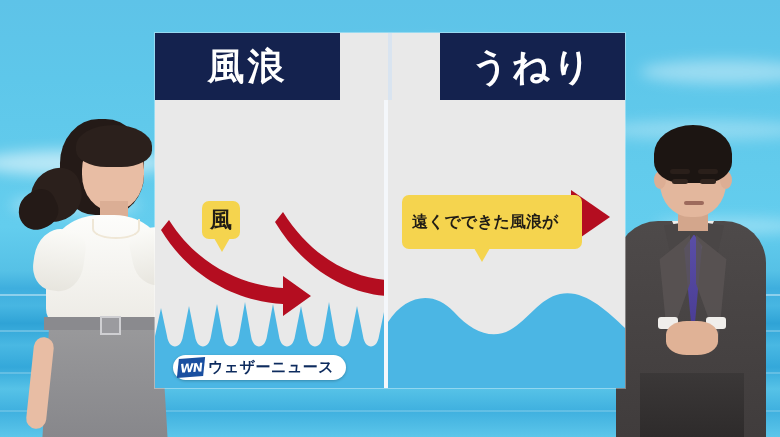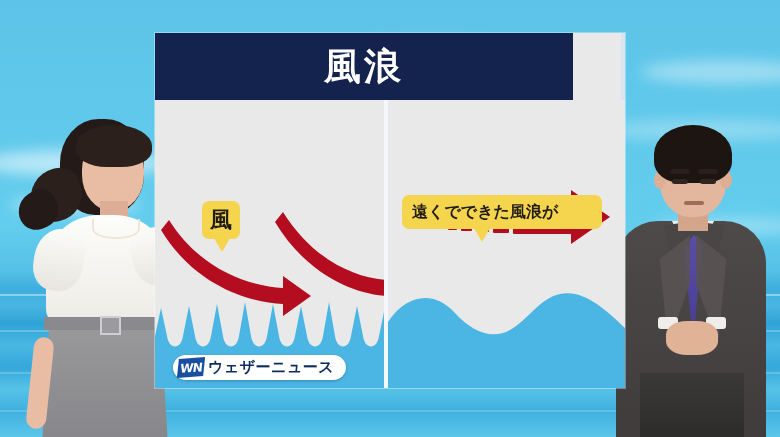--- a/index.html
+++ b/index.html
@@ -283,23 +283,23 @@
   .bubble.wind {
     left: 47px; top: 101px;
     width: 38px; height: 38px;
     font-size: 22px;
     display: flex; align-items: center; justify-content: center;
     padding: 0;
   }
   .bubble.wind::after { left: 12px; }
   .bubble.swell {
     left: 14px; top: 95px;
-    width: 200px;
+    width: 180px;
     font-size: 16px;
-    padding: 7px 10px;
+    padding: 17px 10px;
   }
   .bubble.swell::after { left: 72px; }
   .bubble .line { display: block; white-space: nowrap; }
 
   
   .logo {
     position: absolute;
     left: 18px;
     bottom: 8px;
     height: 25px;
@@ -388,20 +388,21 @@
     <div class="m-cuff-l"></div>
     <div class="m-cuff-r"></div>
     <div class="m-hands"></div>
   </div>
 
   <div class="card">
 
     <div class="card-header">
       <div class="hdr-cell">風浪</div>
       <div class="hdr-gap"></div>
+      <div class="hdr-cell">うねり</div>
     </div>
 
     <div class="panels">
 
       <div class="panel left">
 
         <svg class="water" viewBox="0 0 229 110" width="229" height="110" preserveAspectRatio="none">
           <path fill="#4bb6e4" d="
             M0,110 L0,58
             L6,30 L12,58

